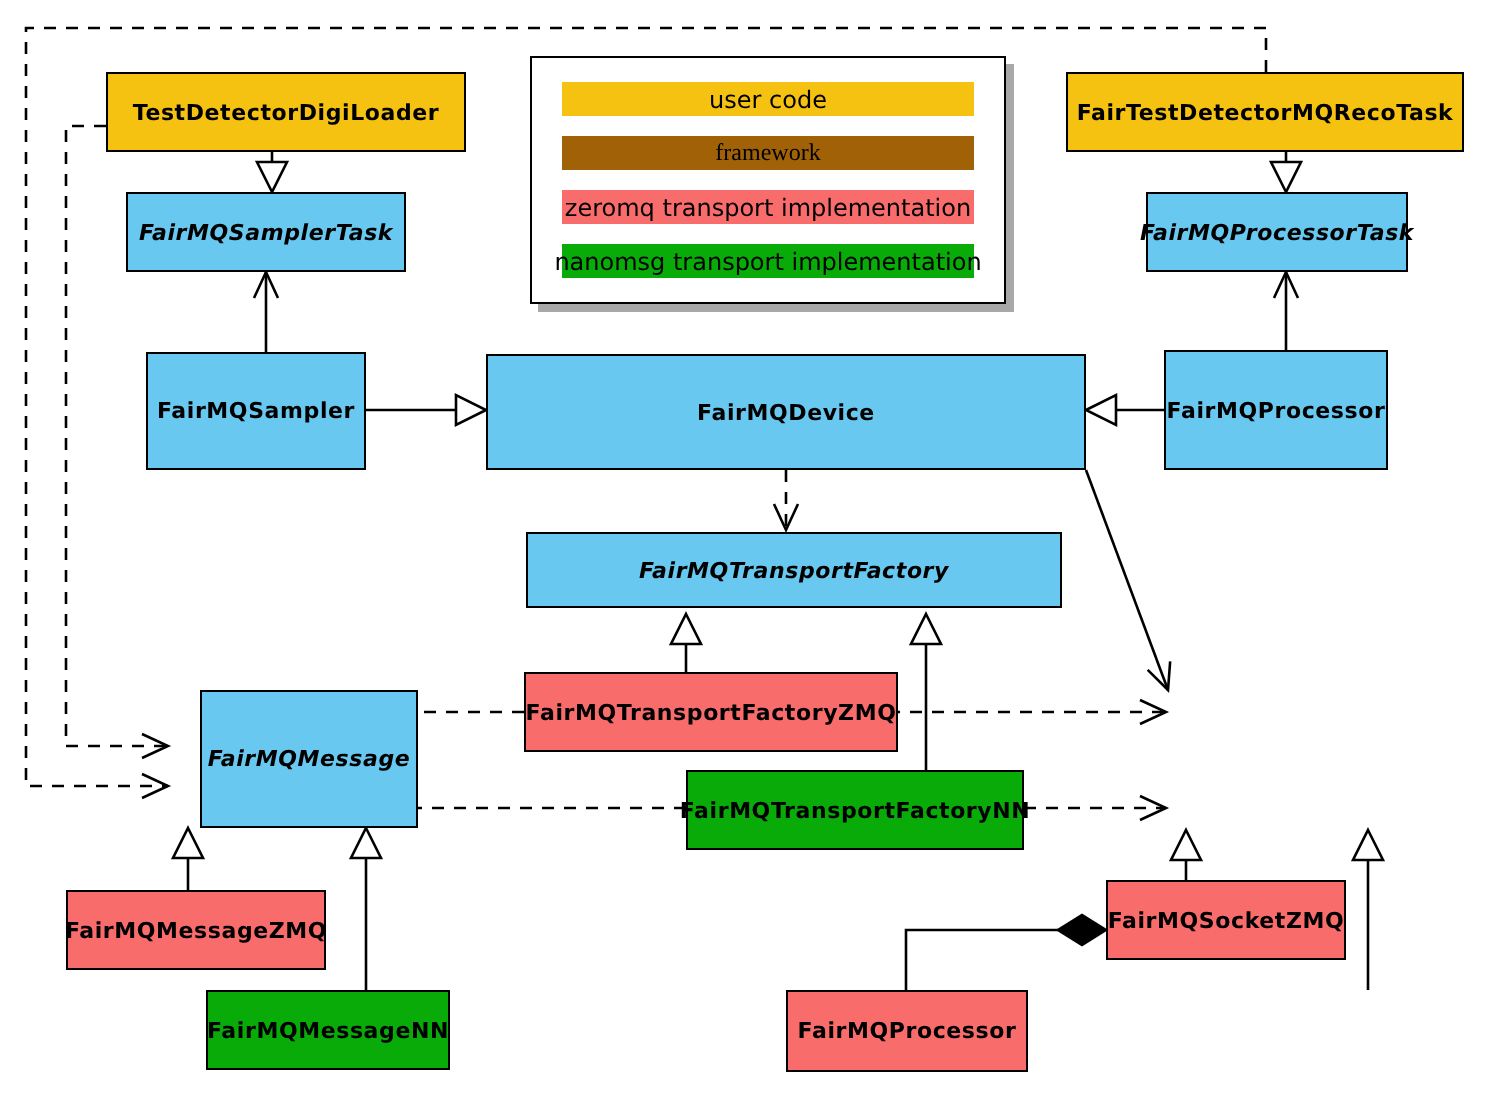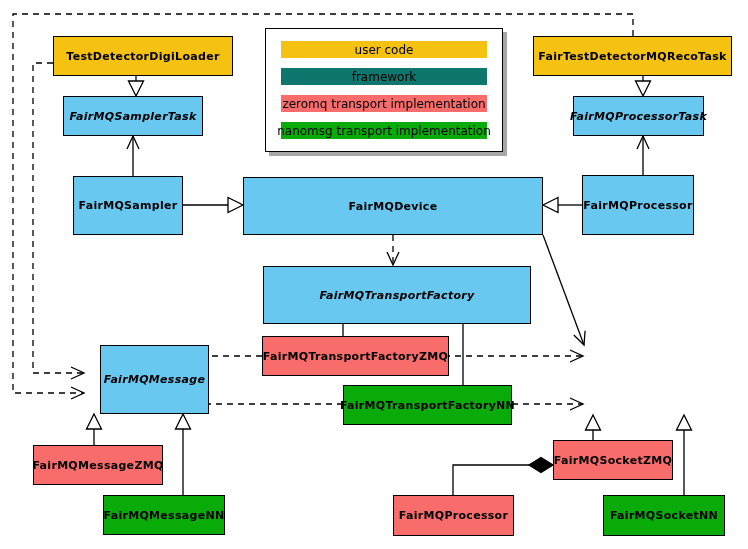--- a/index.html
+++ b/index.html
@@ -90,35 +90,34 @@
       <polygon points="553,465 541,472.5 529,465 541,457.5" fill="#000000" stroke="#000000" stroke-width="1.3"></polygon>
     </svg>
   <div class="nodes-layer">
       <div class="node" style="left: 53px; top: 36px; width: 180px; height: 40px; background: rgb(245, 194, 17);">TestDetectorDigiLoader</div>
       <div class="node" style="left: 533px; top: 36px; width: 199px; height: 40px; background: rgb(245, 194, 17);">FairTestDetectorMQRecoTask</div>
       <div class="node abstract" style="left: 63px; top: 96px; width: 140px; height: 40px; background: rgb(105, 200, 240);">FairMQSamplerTask</div>
       <div class="node abstract" style="left: 573px; top: 96px; width: 131px; height: 40px; background: rgb(105, 200, 240);">FairMQProcessorTask</div>
       <div class="node" style="left: 73px; top: 176px; width: 110px; height: 59px; background: rgb(105, 200, 240);">FairMQSampler</div>
       <div class="node" style="left: 243px; top: 177px; width: 300px; height: 58px; background: rgb(105, 200, 240);">FairMQDevice</div>
       <div class="node" style="left: 582px; top: 175px; width: 112px; height: 60px; background: rgb(105, 200, 240);">FairMQProcessor</div>
-      <div class="node abstract" style="left: 263px; top: 266px; width: 268px; height: 58px; background: rgb(105, 200, 240);">FairMQTransportFactory</div>
+      <div class="node abstract" style="left: 263px; top: 266px; width: 268px; height: 38px; background: rgb(105, 200, 240);">FairMQTransportFactory</div>
       <div class="node" style="left: 262px; top: 336px; width: 187px; height: 40px; background: rgb(249, 108, 108);">FairMQTransportFactoryZMQ</div>
       <div class="node" style="left: 343px; top: 385px; width: 169px; height: 40px; background: rgb(9, 171, 9);">FairMQTransportFactoryNN</div>
       <div class="node abstract" style="left: 84px; top: 345px; width: 109px; height: 69px; background: rgb(105, 200, 240); margin-left: 16px;">FairMQMessage</div>
       <div class="node" style="left: 33px; top: 445px; width: 130px; height: 40px; background: rgb(249, 108, 108);">FairMQMessageZMQ</div>
       <div class="node" style="left: 103px; top: 495px; width: 122px; height: 40px; background: rgb(9, 171, 9);">FairMQMessageNN</div>
       <div class="node" style="left: 553px; top: 440px; width: 120px; height: 40px; background: rgb(249, 108, 108); text-align: right;">FairMQSocketZMQ</div>
-      <div class="node" style="left: 603px; top: 495px; width: 122px; height: 41px; background: rgb(9, 171, 9);">FairMQSocketNN</div>
       <div class="node" style="left: 393px; top: 495px; width: 121px; height: 41px; background: rgb(249, 108, 108);">FairMQProcessor</div>
     </div>
   <div class="legend">
     <div class="legend-row" style="background: rgb(245, 194, 17);">
       <span>user code</span>
     </div>
-    <div class="legend-row" style="background: #0f766e;">
+    <div class="legend-row" style="background: #a16207; font-family: Liberation Serif, serif;">
       <span>framework</span>
     </div>
     <div class="legend-row" style="background: rgb(249, 108, 108);">
       <span>zeromq transport implementation</span>
     </div>
     <div class="legend-row" style="background: rgb(9, 171, 9);">
       <span>nanomsg transport implementation</span>
     </div>
   </div>
 </div>

